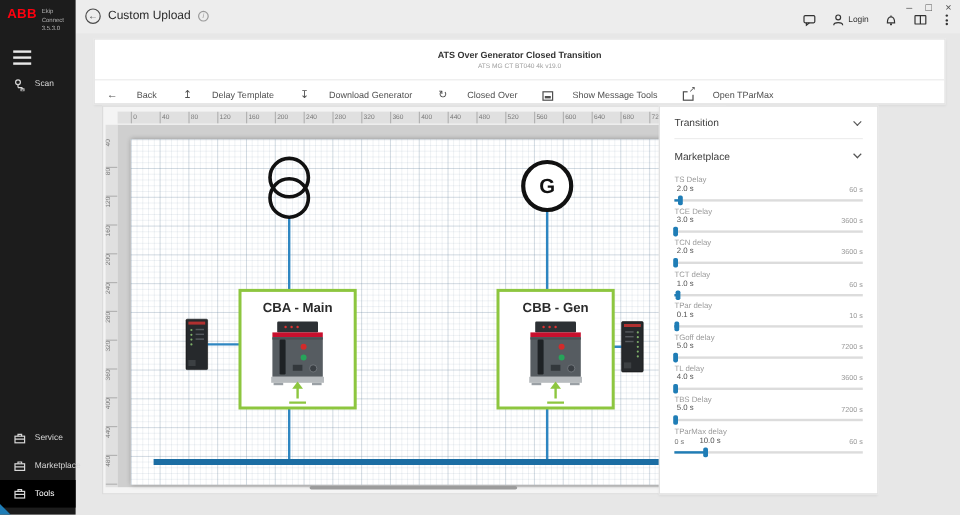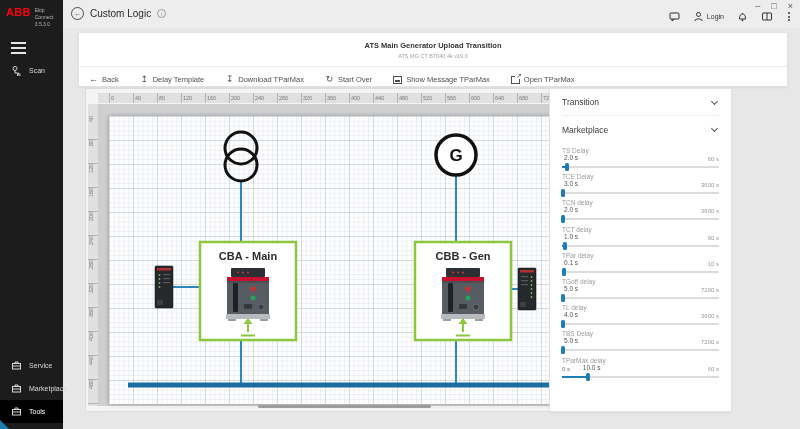--- a/index.html
+++ b/index.html
@@ -41,21 +41,21 @@
 
   .content { flex:1; position:relative; background:#e7e7e7; }
 
   
   .template-card { position:absolute; left:15px; right:12px; top:4px; height:55px;
     background:#fff; border:1px solid #e2e2e2; box-shadow:0 1px 2px rgba(0,0,0,.06); }
   .tc-title { text-align:center; font-size:7.5px; font-weight:bold; color:#333; padding-top:8px; }
   .tc-subtitle { text-align:center; font-size:5.5px; color:#a0a0a0; margin-top:3px; }
   .tc-divider { border-top:1px solid #ececec; margin-top:7px; }
   .toolbar { display:flex; align-items:center; gap:21px; padding:8px 0 0 10px; }
-  .tb-item { display:flex; align-items:center; gap:4px; font-size:7.5px; color:#4f4f4f; cursor:pointer; }
+  .tb-item { display:flex; align-items:center; gap:16px; font-size:7.5px; color:#4f4f4f; cursor:pointer; }
   .tb-icon { font-size:9px; color:#4f4f4f; line-height:1; display:inline-flex; align-items:center; justify-content:center; min-width:9px; }
   .ic-back-arrow-icon::before { content:"←"; }
   .ic-upload-icon::before { content:"↥"; }
   .ic-download-icon::before { content:"↧"; }
   .ic-refresh-icon::before { content:"↻"; }
   .ic-window-icon { width:9px; height:8px; border:1px solid #4f4f4f; position:relative; }
   .ic-window-icon::before { content:""; position:absolute; left:1px; right:1px; bottom:1px; height:2px; background:#4f4f4f; }
   .ic-open-project-icon { width:8px; height:8px; border:1px solid #4f4f4f; position:relative; }
   .ic-open-project-icon::before { content:"↗"; position:absolute; top:-5px; right:-3px; font-size:7px; background:#fff; padding-left:1px; }
 
@@ -158,21 +158,21 @@
           <span>Tools</span>
         </div>
       </div>
     <div class="corner-accent"></div>
   </aside>
 
   <div class="main">
     <header class="topbar">
       <div class="topbar-left">
         <span class="back-circle">←</span>
-        <span class="page-title">Custom Logic</span>
+        <span class="page-title">Custom Upload</span>
         <span class="info-circle">i</span>
       </div>
       <div class="win-controls">
         <span>–</span>
         <span>□</span>
         <span>×</span>
       </div>
       <div class="topbar-right">
         <span class="tb-ic">
           <svg width="11" height="11" viewBox="0 0 11 11">
@@ -204,48 +204,48 @@
             <i></i>
             <i></i>
             <i></i>
           </span>
       </div>
     </header>
 
     <section class="content">
 
       <div class="template-card">
-        <div class="tc-title">ATS Main Generator Upload Transition</div>
+        <div class="tc-title">ATS Over Generator Closed Transition</div>
         <div class="tc-subtitle">ATS MG CT BT040  4k  v19.0</div>
         <div class="tc-divider"></div>
         <div class="toolbar">
 
             <span class="tb-item">
               <span class="tb-icon ic-back-arrow-icon"></span>
               <span>Back</span>
             </span>
 
             <span class="tb-item">
               <span class="tb-icon ic-upload-icon"></span>
               <span>Delay Template</span>
             </span>
 
             <span class="tb-item">
               <span class="tb-icon ic-download-icon"></span>
-              <span>Download TParMax</span>
+              <span>Download Generator</span>
             </span>
 
             <span class="tb-item">
               <span class="tb-icon ic-refresh-icon"></span>
-              <span>Start Over</span>
+              <span>Closed Over</span>
             </span>
 
             <span class="tb-item">
               <span class="tb-icon ic-window-icon"></span>
-              <span>Show Message TParMax</span>
+              <span>Show Message Tools</span>
             </span>
 
             <span class="tb-item">
               <span class="tb-icon ic-open-project-icon"></span>
               <span>Open TParMax</span>
             </span>
           </div>
       </div>
 
       <div class="canvas-card">

